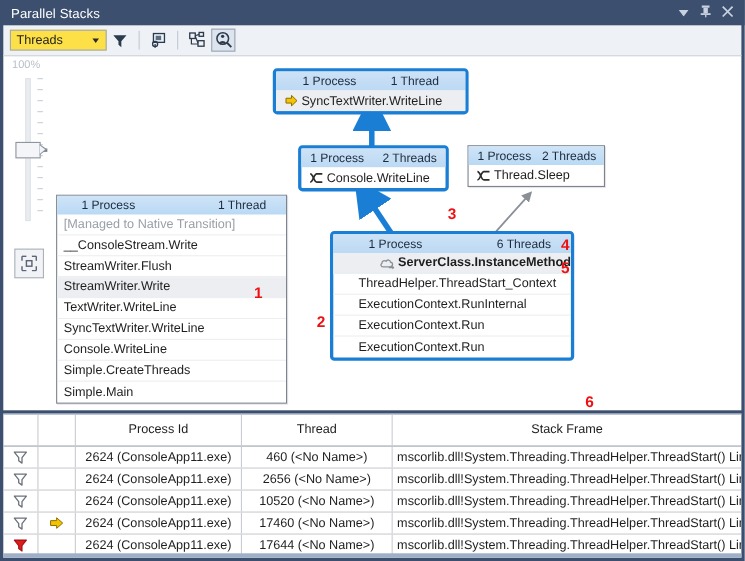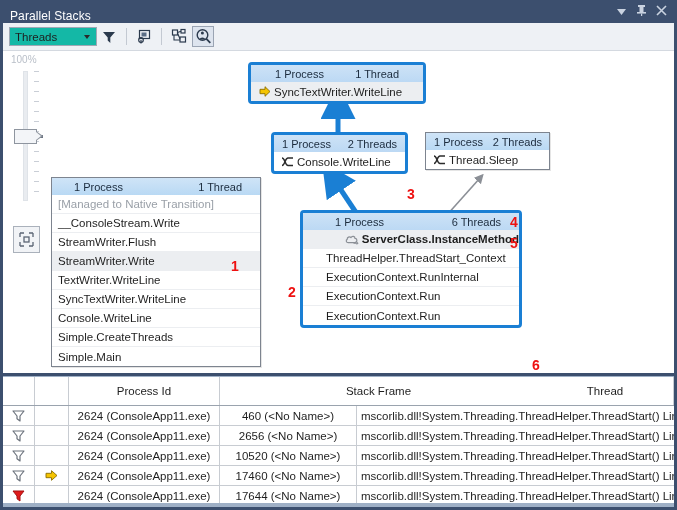--- a/index.html
+++ b/index.html
@@ -23,21 +23,21 @@
     padding: 3px 3px 3px 3px;
   }
 
   
   .titlebar {
     position: absolute;
     left: 0; top: 0;
     width: 677px; height: 23px;
     background: #3c4f6e;
     display: flex;
-    align-items: flex-end;
+    align-items: center;
   }
   .titlebar .title {
     color: #ffffff;
     font-size: 12px;
     margin-left: 10px;
     letter-spacing: .1px;
   }
   .titlebar .spacer { flex: 1; }
   .tb-icon {
     color: #cdd6e4;
@@ -57,21 +57,21 @@
     width: 671px; height: 28px;
     background: #eef1f5;
     border-bottom: 1px solid #d4d9e0;
     display: flex;
     align-items: center;
     padding-left: 6px;
     box-sizing: border-box;
   }
   .combo {
     width: 88px; height: 19px;
-    background: #14b8a6;
+    background: #fde047;
     border: 1px solid #a0a8b4;
     display: flex;
     align-items: center;
     font-size: 11.5px;
     color: #1e1e1e;
     padding-left: 5px;
     box-sizing: border-box;
     position: relative;
     cursor: default;
   }
@@ -508,22 +508,22 @@
   </div>
 
   <div class="anno" style="position:absolute; left:532px; top:357px; z-index:20;">6</div>
 
   <div class="gridwrap">
 
     <div class="grow head">
       <div class="gcell c-flag"></div>
       <div class="gcell c-arrow"></div>
       <div class="gcell c-pid">Process Id</div>
+      <div class="gcell c-thread">Thread</div>
       <div class="gcell c-frame">Stack Frame</div>
-      <div class="gcell c-thread">Thread</div>
     </div>
 
     <div class="grow">
       <div class="gcell c-flag">
         <svg width="13" height="13" viewBox="0 0 13 13">
           <path d="M1 2 L12 2 L8 7 L8 12 L5 9.8 L5 7 Z" fill="none" stroke="#6b727c" stroke-width="1.2" stroke-linejoin="round"></path>
         </svg>
       </div>
       <div class="gcell c-arrow"></div>
       <div class="gcell c-pid">2624 (ConsoleApp11.exe)</div>

